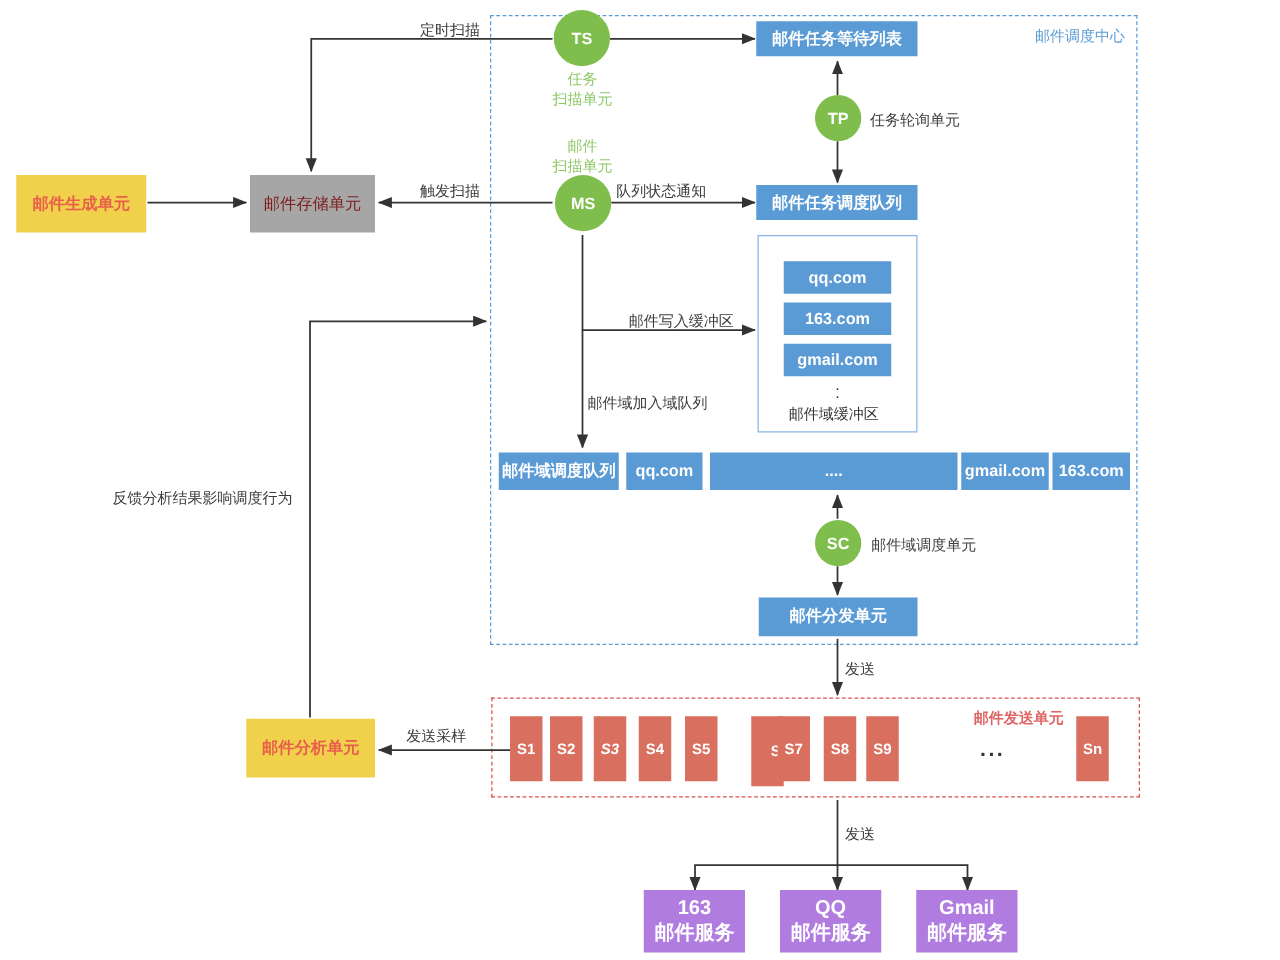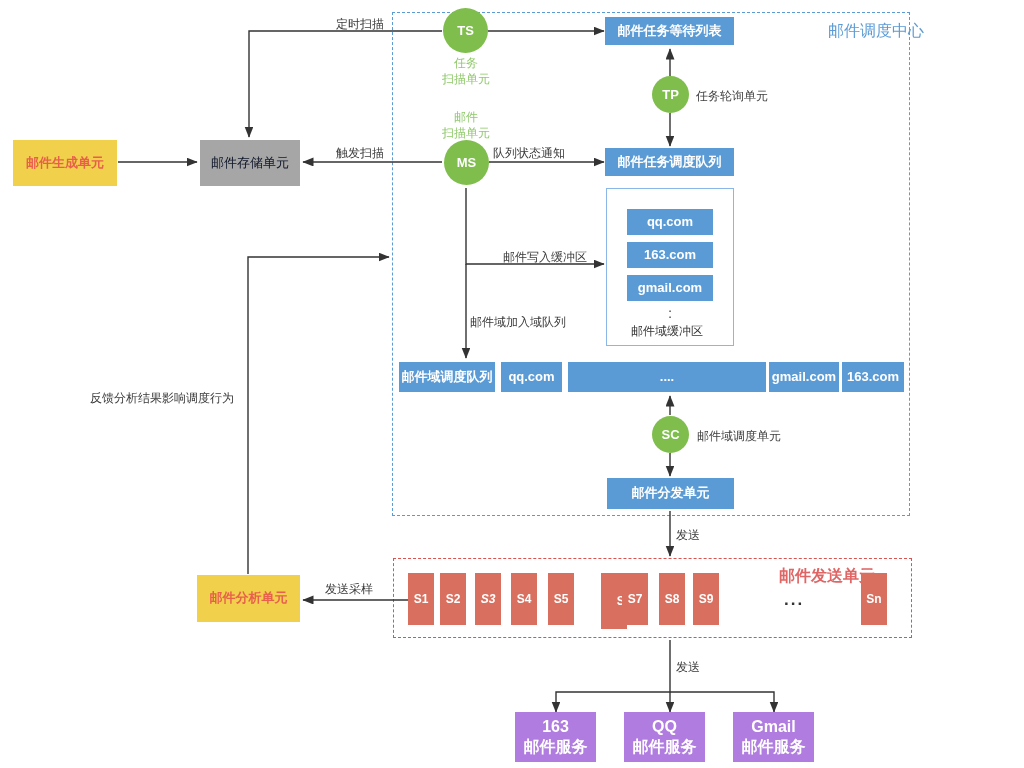--- a/index.html
+++ b/index.html
@@ -12,27 +12,27 @@
 
   svg.edges{position:absolute;left:0;top:0;width:1024px;height:768px;pointer-events:none;}
 
   .node{position:absolute;box-sizing:border-box;display:flex;align-items:center;
         justify-content:center;text-align:center;line-height:1.25;}
 
   
   .zone{position:absolute;box-sizing:border-box;}
   .zone-blue{border:1.5px dashed #5b9bd5;}
   .zone-red{border:1.8px dashed #d9534f;}
-  .zone-label{position:absolute;font-size:16px;white-space:nowrap;}
+  .zone-label{position:absolute;font-size:12px;white-space:nowrap;}
   .zone-label.blue{color:#5b9bd5;}
   .zone-label.red{color:#e06666;font-weight:bold;}
 
   
   .b-yellow{background:#f1d14b;color:#e8604c;font-weight:bold;font-size:13px;}
-  .b-gray{background:#a6a6a6;color:#0f172a;font-size:13px;}
+  .b-gray{background:#a6a6a6;color:#7f1d1d;font-size:13px;}
   .b-blue{background:#5b9bd5;color:#ffffff;font-weight:bold;font-size:13px;}
   .b-blue-dom{background:#5b9bd5;color:#ffffff;font-weight:bold;font-size:13px;}
   .b-purple{background:#b07ce0;color:#ffffff;font-weight:bold;font-size:16px;}
   .b-red{background:#d9705f;color:#ffffff;font-weight:bold;font-size:12px;}
   .b-bufbox{background:#ffffff;border:1.5px solid #8ab6e8;}
 
   .circle{position:absolute;border-radius:50%;background:#7fbe4d;color:#fff;
           font-weight:bold;font-size:13px;display:flex;align-items:center;justify-content:center;}
 
   .green-cap{position:absolute;color:#8fc96a;font-size:12px;text-align:center;line-height:1.3;white-space:nowrap;}

